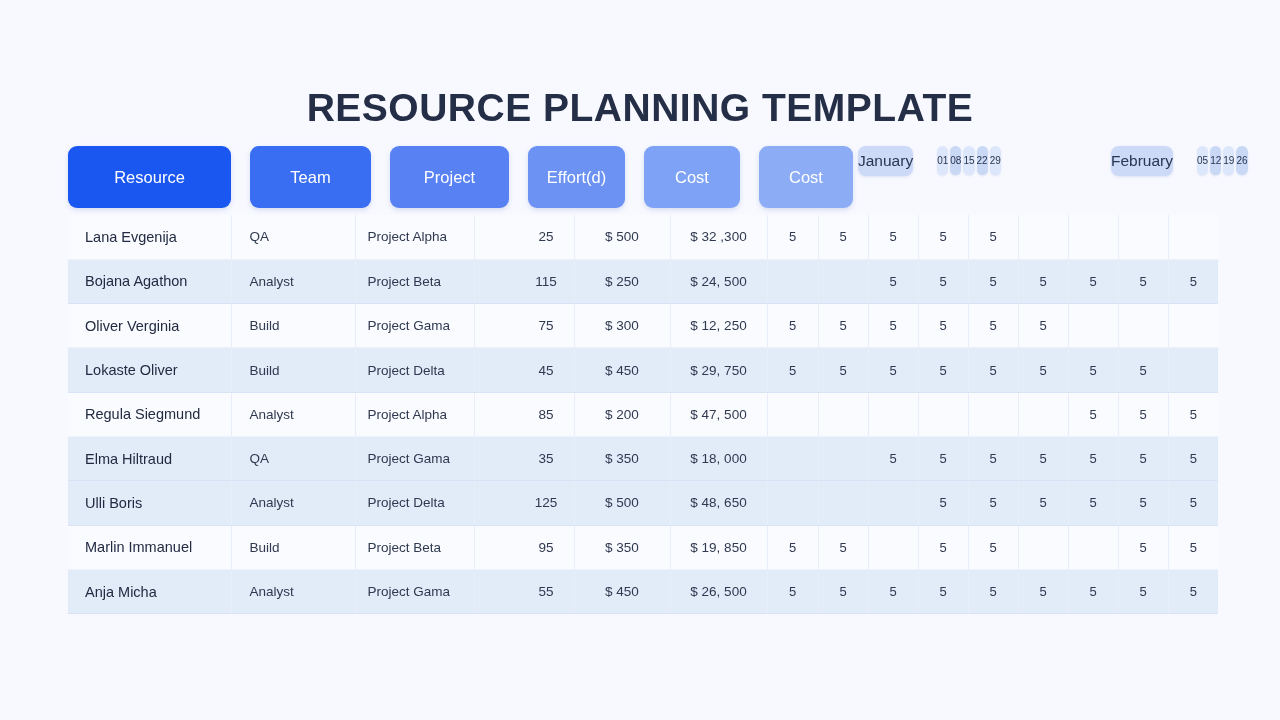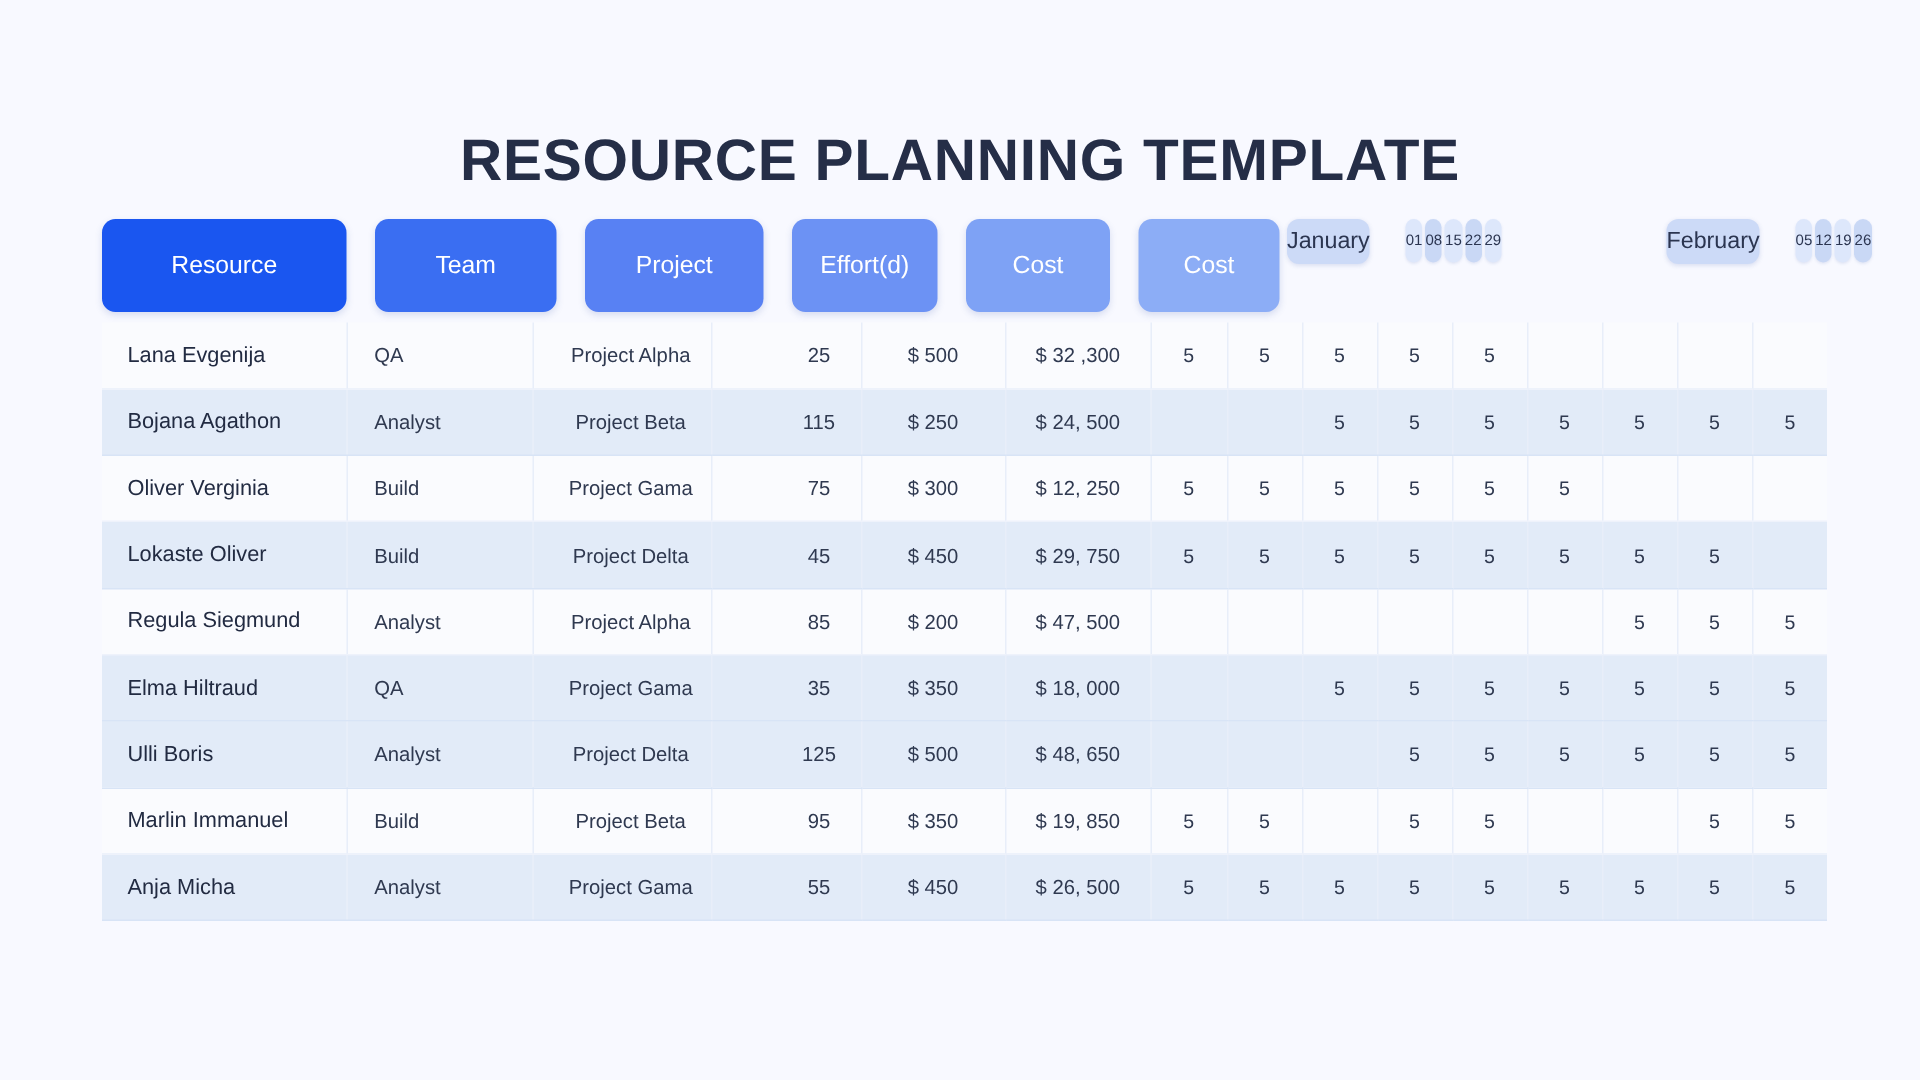--- a/index.html
+++ b/index.html
@@ -106,21 +106,21 @@
     border-right:1px solid #e8eef9;
     border-bottom:1px solid #eef2fb;
     vertical-align:middle;
   }
   .body-table tr.odd  td { background:#fafbfe; }
   .body-table tr.even td { background:#e2ebf8; }
   .body-table tr.even td { border-bottom:1px solid #d8e4f6; }
 
   td.c-resource { width:163px; padding-left:17px; font-size:14.5px; color:#222b42; }
   td.c-team     { width:124px; padding-left:18px; }
-  td.c-project  { width:119px; padding-left:12px;text-align:center; }
+  td.c-project  { width:119px; padding-left:12px; }
   td.c-effort   { width:100px; text-align:center;padding-left:44px; }
   td.c-rate     { width:96px;  text-align:center; }
   td.c-cost     { width:97px;  text-align:center; }
   td.c-week     { text-align:center; font-size:13px; }
   td.c-week.w0 { width:51px; }
   td.c-week.w1 { width:50px; }
   td.c-week.w2 { width:50px; }
   td.c-week.w3 { width:50px; }
   td.c-week.w4 { width:50px; }
   td.c-week.w5 { width:50px; }

